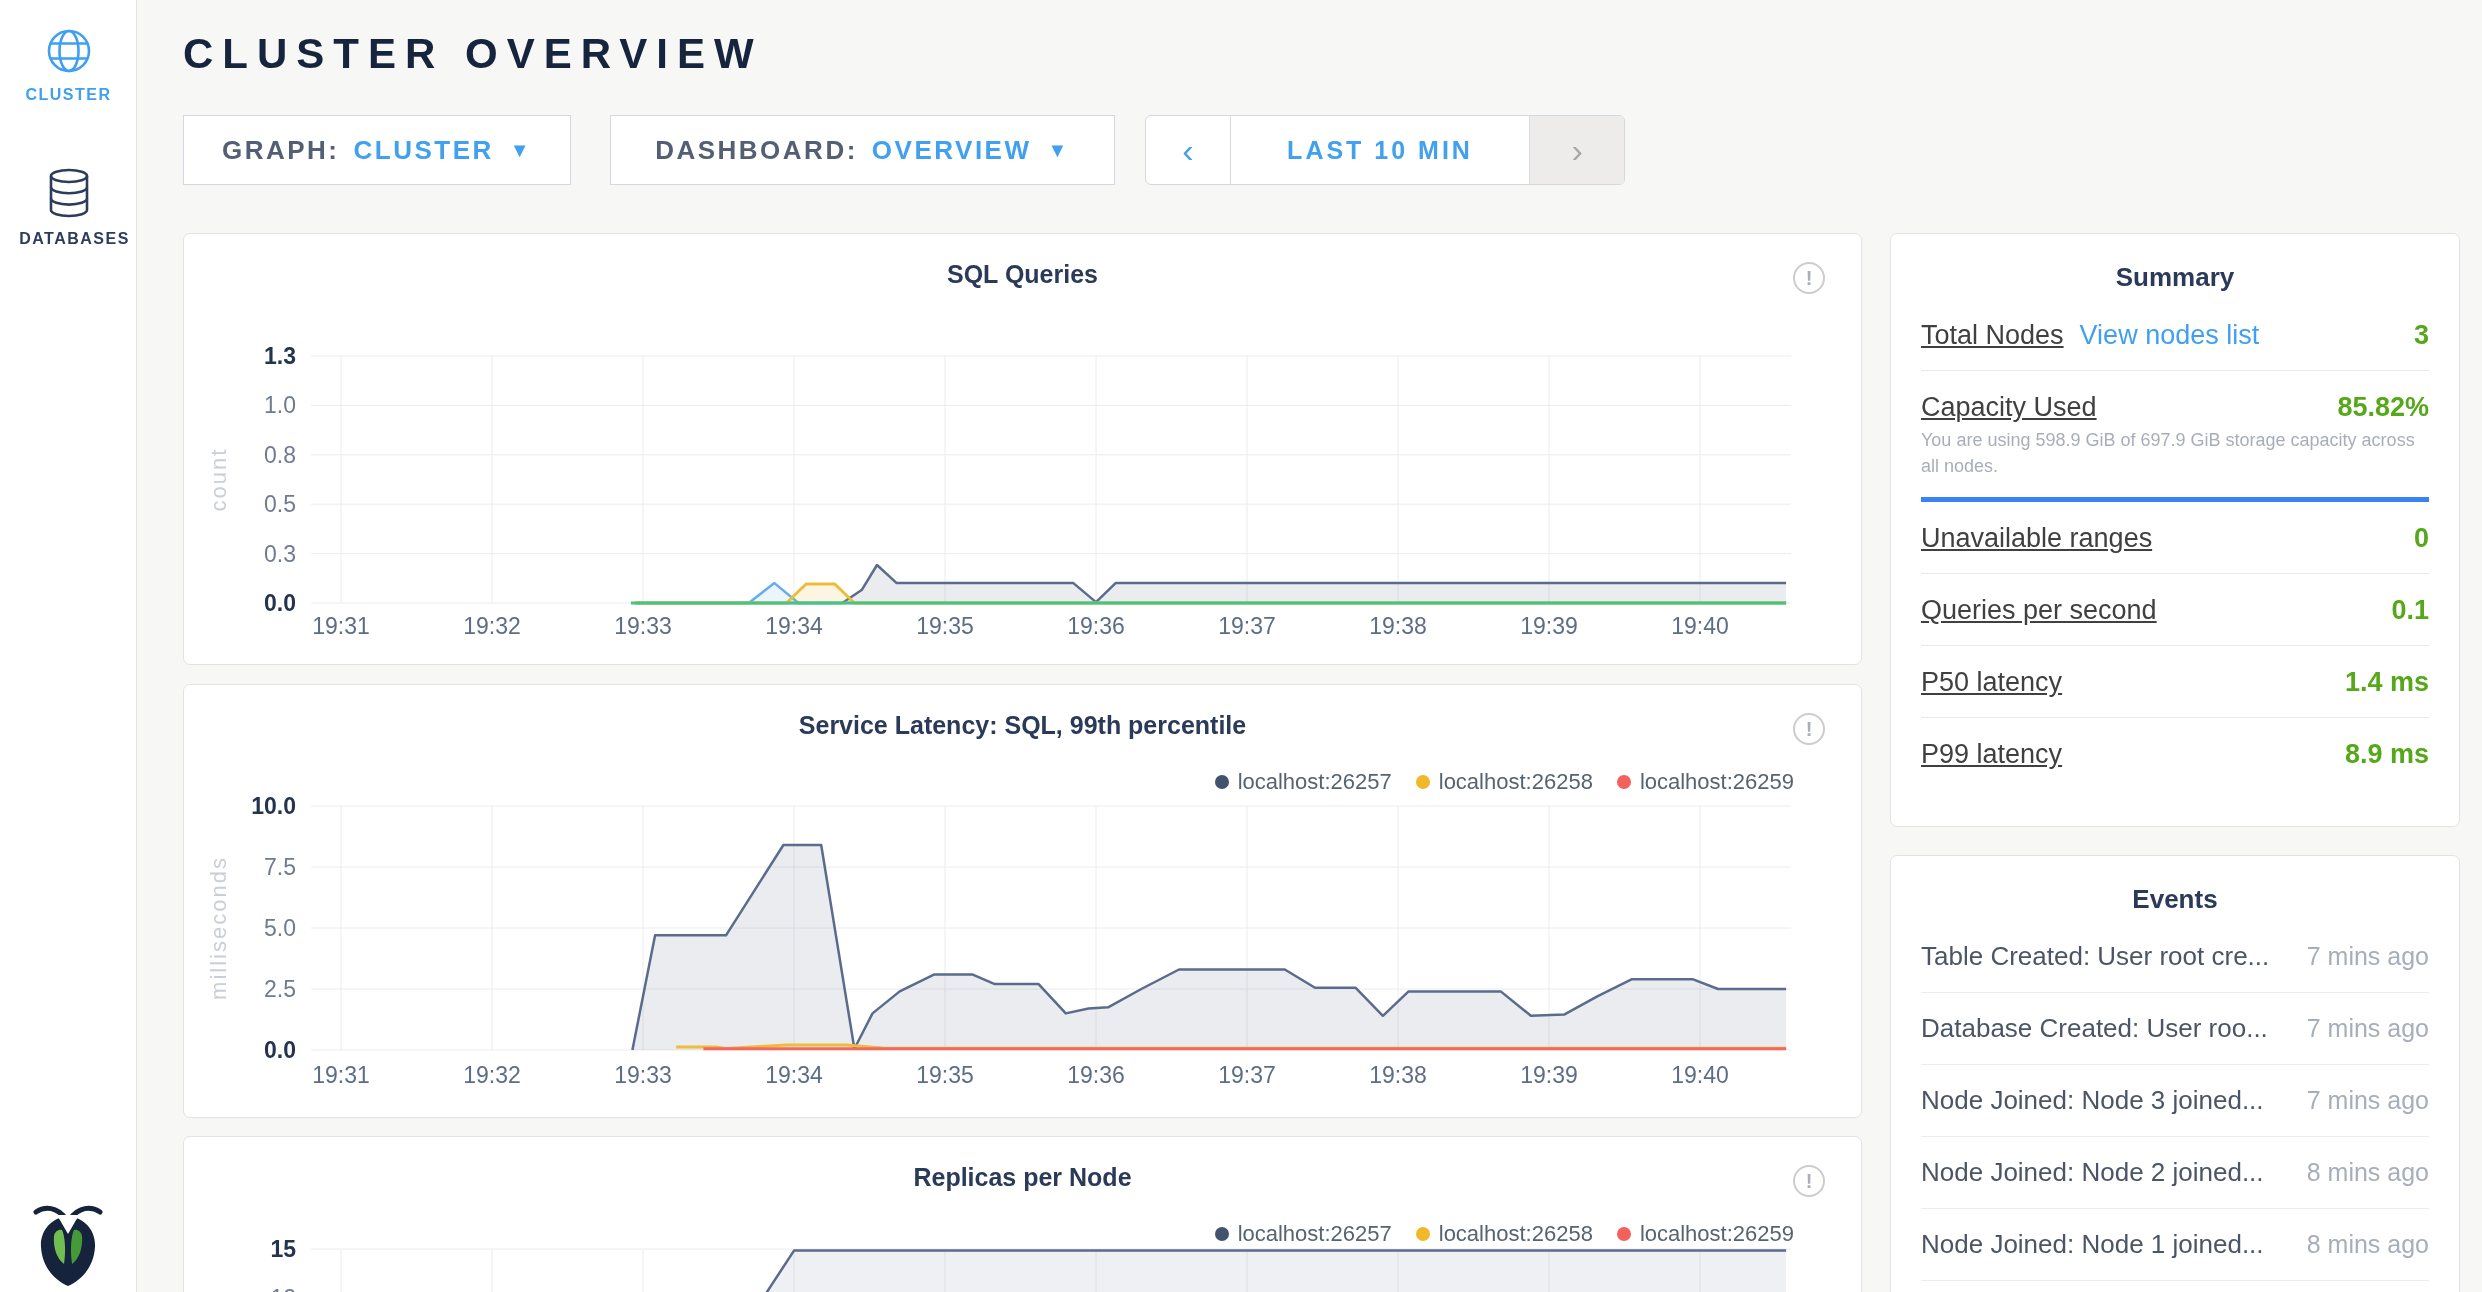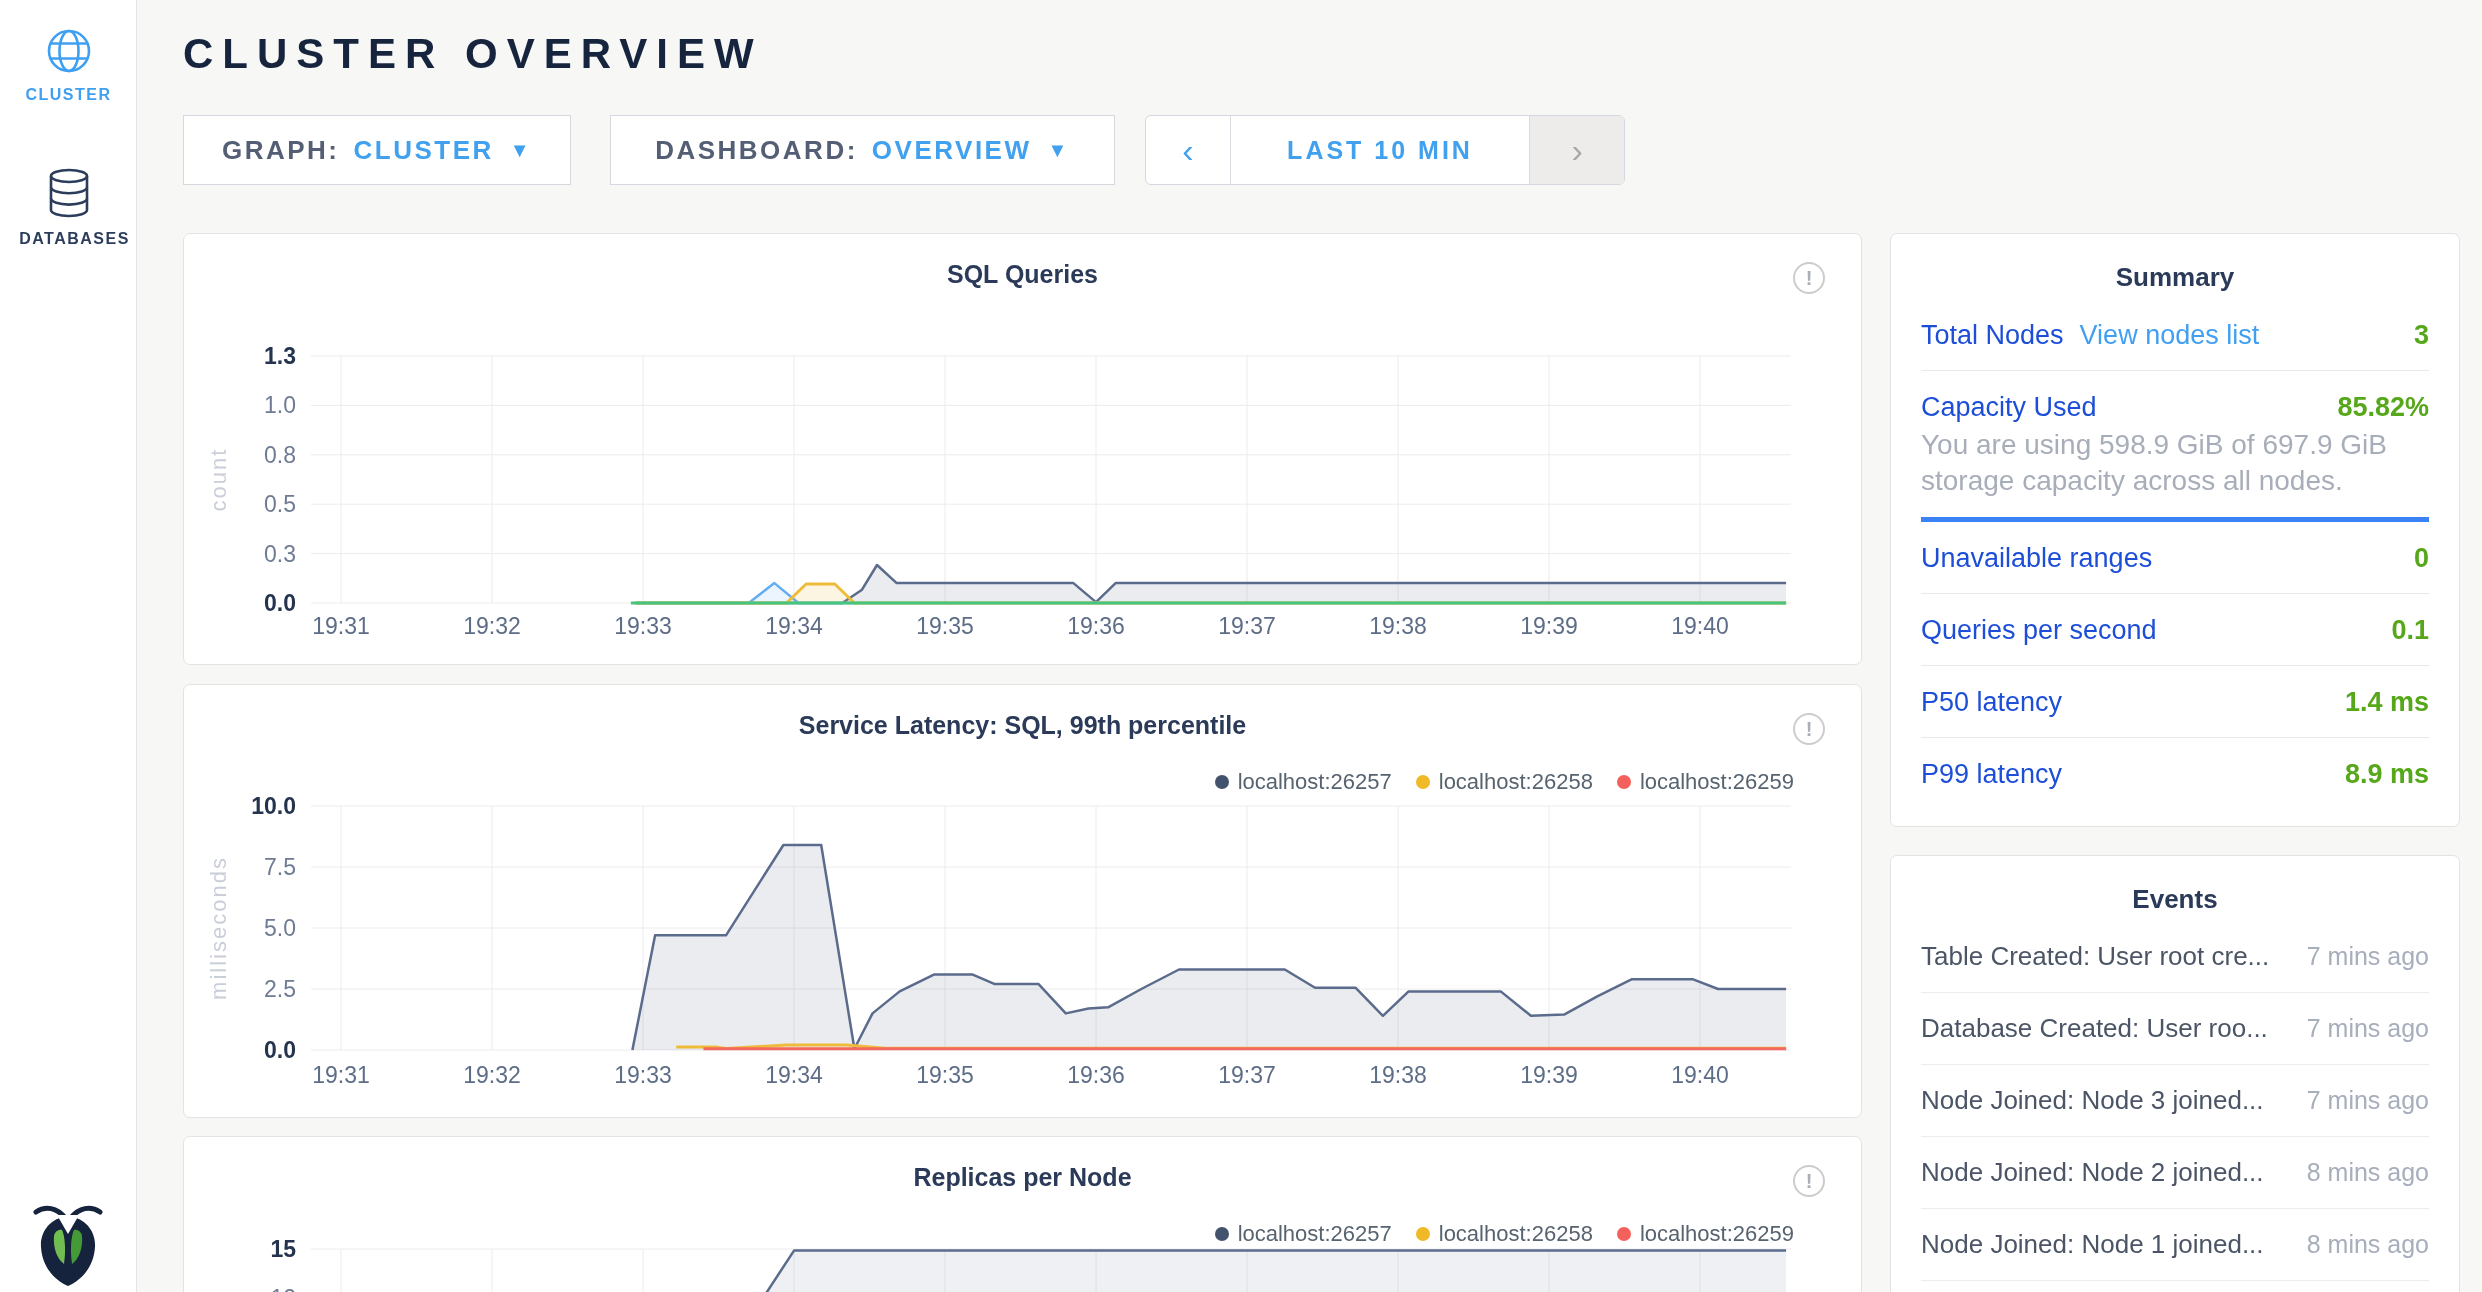--- a/index.html
+++ b/index.html
@@ -49,26 +49,26 @@
   .xtick { font-size:23px; fill:#5e6d87; text-anchor:middle; }
   .grid  { stroke:#ececee; stroke-width:1; }
   .ylab  { font-size:22px; fill:#c9ced9; letter-spacing:2px; text-anchor:middle; }
 
   
   .rpanel-title { text-align:center; font-size:26px; font-weight:700; color:#2a3a58;
                   padding-top:28px; }
   .rows { padding:6px 30px 0 30px; }
   .srow { display:flex; align-items:baseline; padding:21px 0 19px 0; border-bottom:1px solid #e9e9e9; }
   .srow:last-child { border-bottom:none; }
-  .srow .sl { font-size:27px; color:#1d4ed8; }
+  .srow .sl { font-size:27px; color:#404040;text-decoration:underline; }
   .srow .slink { font-size:27px; color:#419ff2; margin-left:16px; cursor:pointer; }
   .srow .sv { margin-left:auto; font-size:27px; font-weight:700; color:#56a71a; white-space:nowrap; }
   .srow-wrap { border-bottom:5px solid #3b82f6; }
   .srow-wrap .srow { border-bottom:none; padding-bottom:4px; }
-  .subtext { font-size:28px; color:#a8aeb9; line-height:36px; padding:0 0 18px 0; }
+  .subtext { font-size:18px; color:#a8aeb9; line-height:26px; padding:0 0 18px 0; }
   .erow { display:flex; align-items:baseline; padding:20px 0; border-bottom:1px solid #ececec; }
   .erow .et { font-size:26px; color:#4b5566; white-space:nowrap; overflow:hidden; max-width:370px; }
   .erow .etime { margin-left:auto; font-size:25px; color:#a7aebb; white-space:nowrap; }
 </style>
 </head>
 <body>
 
 <aside class="sidebar">
   <div class="side-item" style="top:26px;">
     <svg width="50" height="50" viewBox="0 0 50 50" style="display:block;margin:0 auto;">

